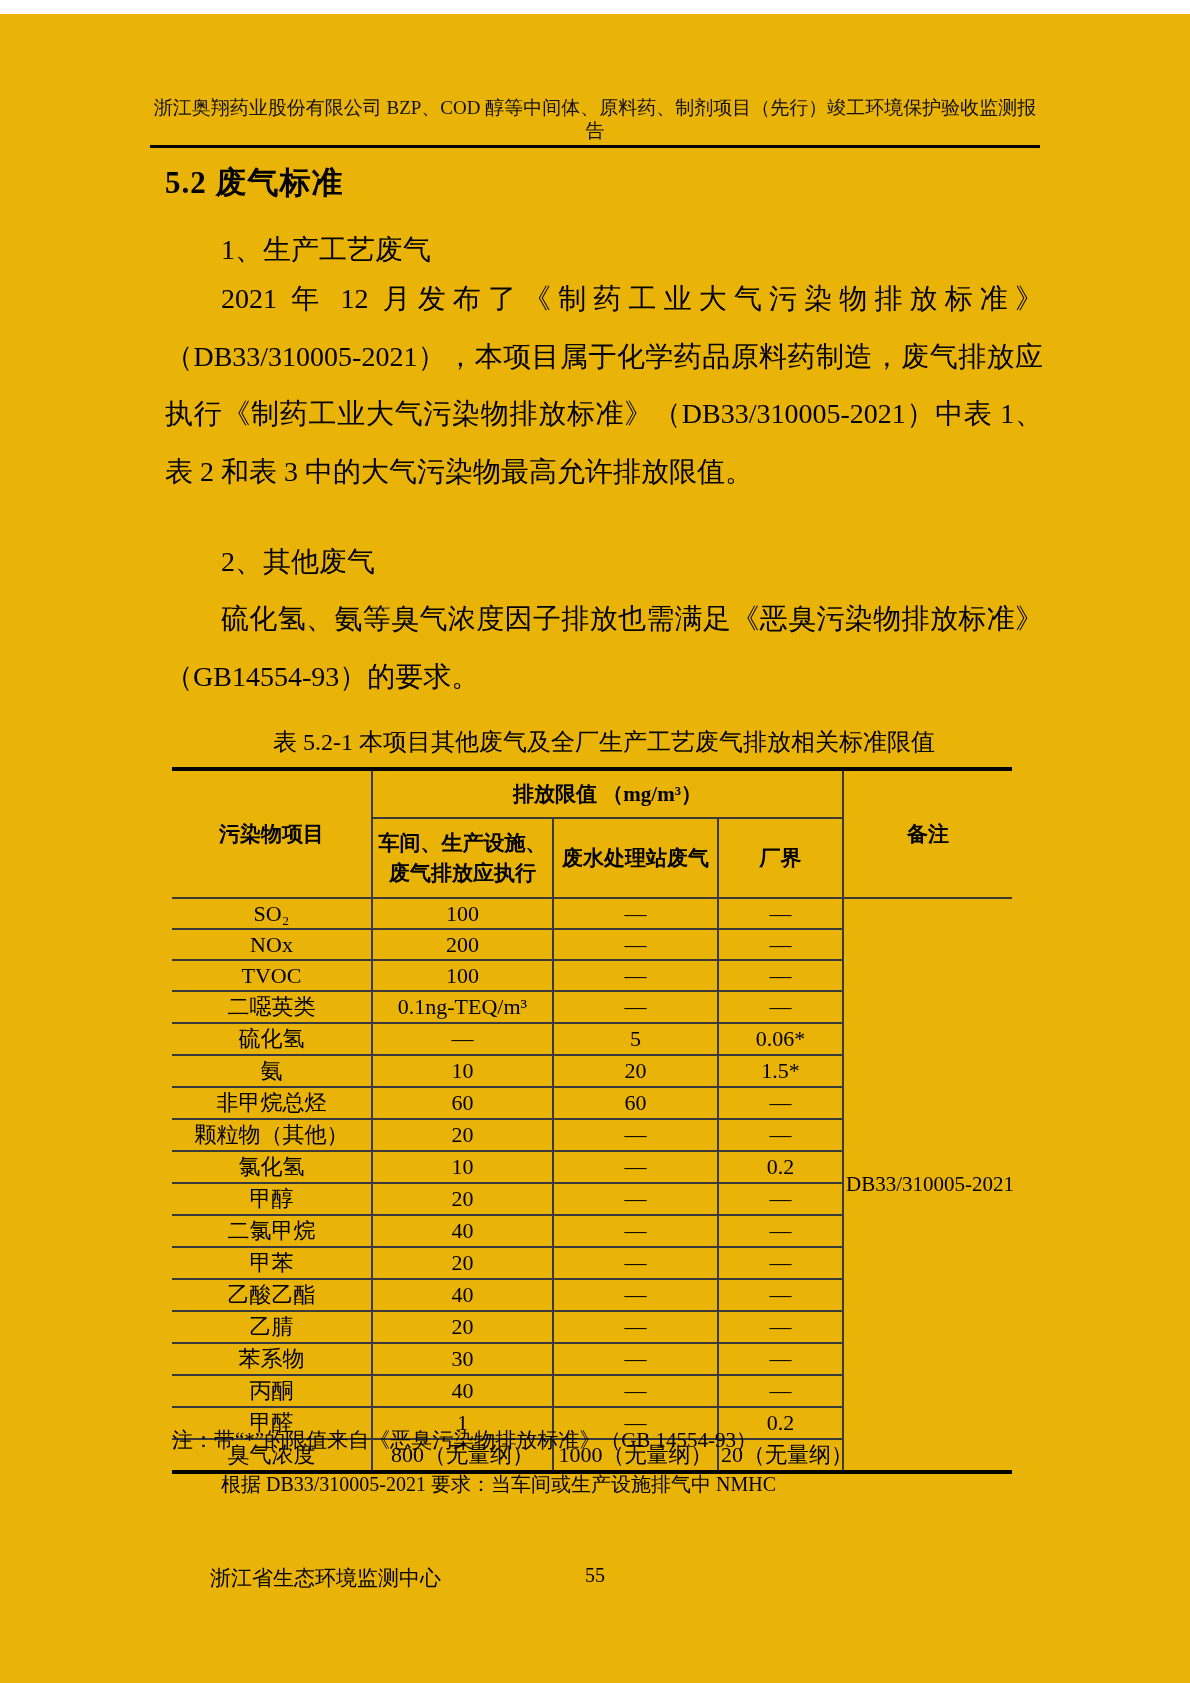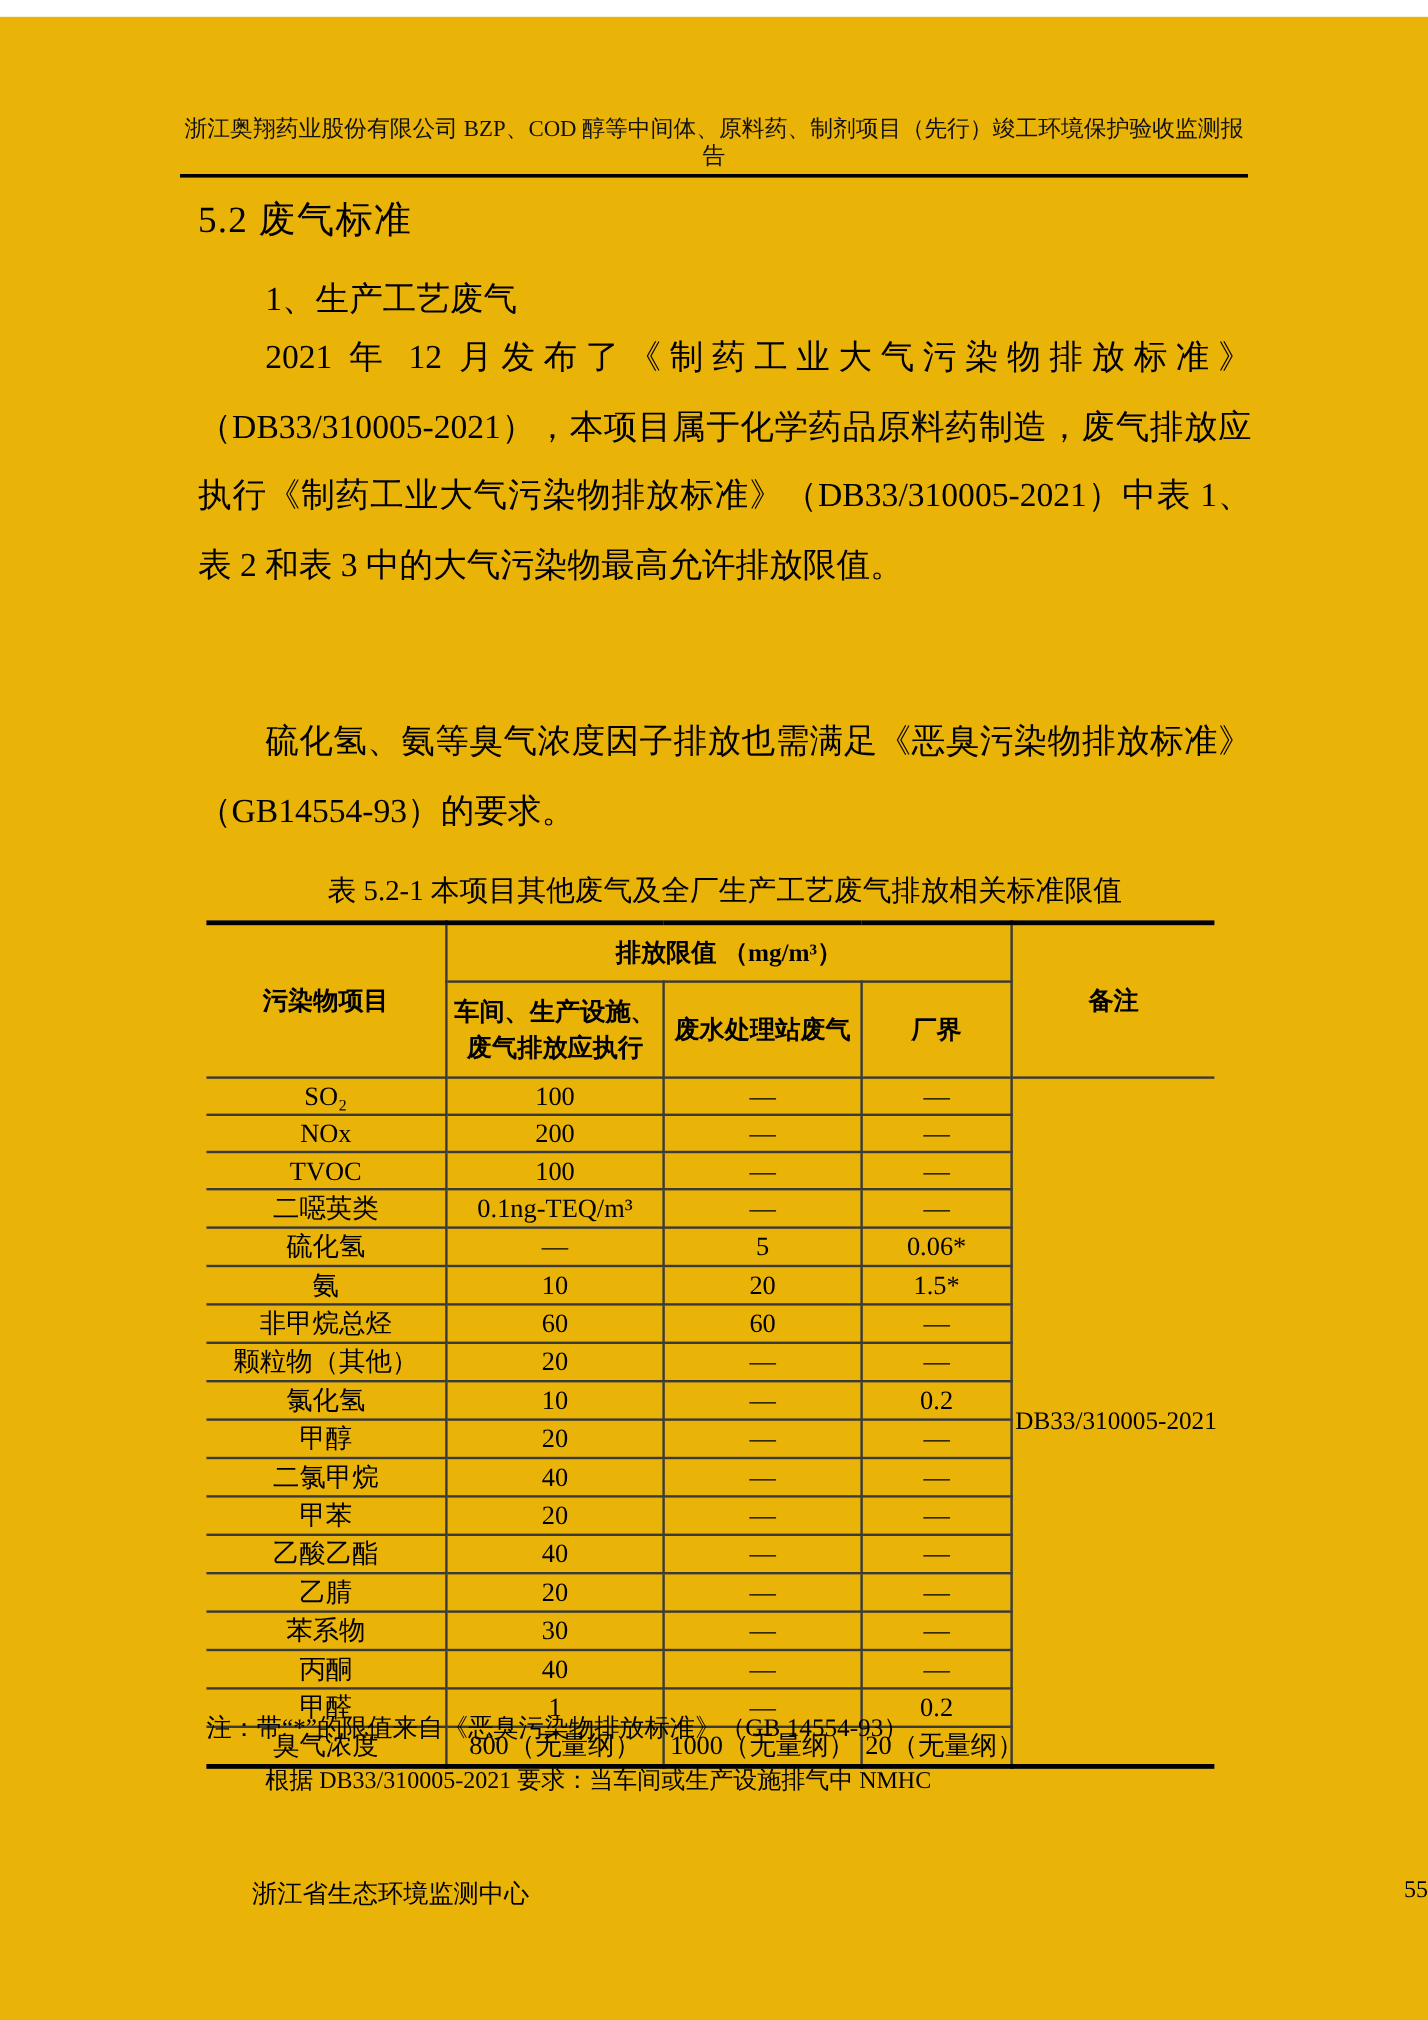--- a/index.html
+++ b/index.html
@@ -11,21 +11,21 @@
   .doc-header {
     position:absolute; top:82px; left:150px; width:890px;
     text-align:center; font-size:19px; line-height:23px; color:#111;
   }
   .header-rule {
     position:absolute; top:131px; left:150px; width:890px;
     border-top:3px solid #000;
   }
   .section-heading {
     position:absolute; top:148px; left:165px; margin:0;
-    font-size:31px; font-weight:normal; letter-spacing:1px;
+    font-size:31px; font-weight:bold; letter-spacing:1px;
   }
   .para {
     position:absolute; left:165px; width:878px; margin:0;
     font-size:28px; line-height:57.5px; text-align:justify;
   }
   .p1 { top:207px; text-indent:56px; }
   .p2 { top:256px; text-indent:56px; }
   .p3 { top:519px; text-indent:56px; }
   .p4 { top:576px; text-indent:56px; }
   .table-title {
@@ -49,34 +49,35 @@
   table.limits td { font-size:22px; height:29px; white-space:nowrap; }
   table.limits td.remark-cell { font-size:21px; }
   .table-note {
     position:absolute; top:1412px; left:172px; font-size:21px;
   }
   .closing-para {
     position:absolute; top:1442px; left:165px; width:878px; margin:0;
     font-size:20px; line-height:57px; text-indent:56px; text-align:justify;
   }
   .footer-org  { position:absolute; top:1550px; left:210px; font-size:21px;text-align:center; }
-  .footer-page { position:absolute; top:1550px; left:0; width:1190px; text-align:right; font-size:20px; }
+  .footer-page { position:absolute; top:1550px; left:0; width:1190px; text-align:center; font-size:20px; }
 </style>
 </head>
 <body>
 
 <div class="page">
 
   <div class="doc-header">浙江奥翔药业股份有限公司 BZP、COD 醇等中间体、原料药、制剂项目（先行）竣工环境保护验收监测报告</div>
   <div class="header-rule"></div>
 
   <h2 class="section-heading">5.2 废气标准</h2>
 
   <p class="para p1">1、生产工艺废气</p>
   <p class="para p2">2021 年 12 月发布了《制药工业大气污染物排放标准》（DB33/310005-2021），本项目属于化学药品原料药制造，废气排放应执行《制药工业大气污染物排放标准》（DB33/310005-2021）中表 1、表 2 和表 3 中的大气污染物最高允许排放限值。</p>
+  <p class="para p3">2、其他废气</p>
   <p class="para p4">硫化氢、氨等臭气浓度因子排放也需满足《恶臭污染物排放标准》（GB14554-93）的要求。</p>
 
   <div class="table-title">表 5.2-1  本项目其他废气及全厂生产工艺废气排放相关标准限值</div>
 
   <table class="limits">
     <colgroup>
       <col style="width:200px">
         <col style="width:181px">
         <col style="width:165px">
         <col style="width:125px">

